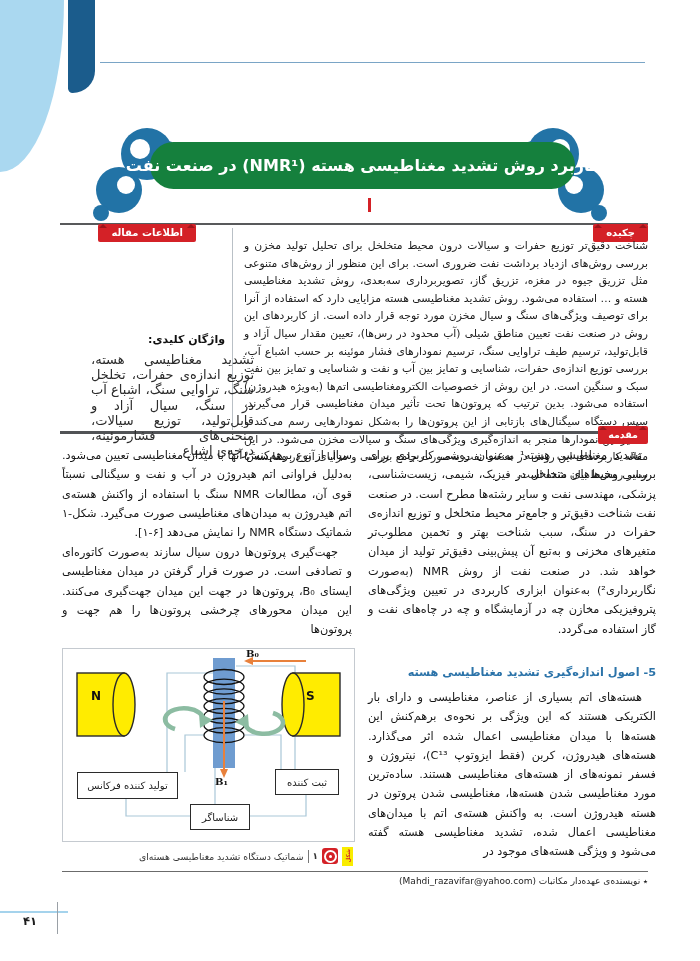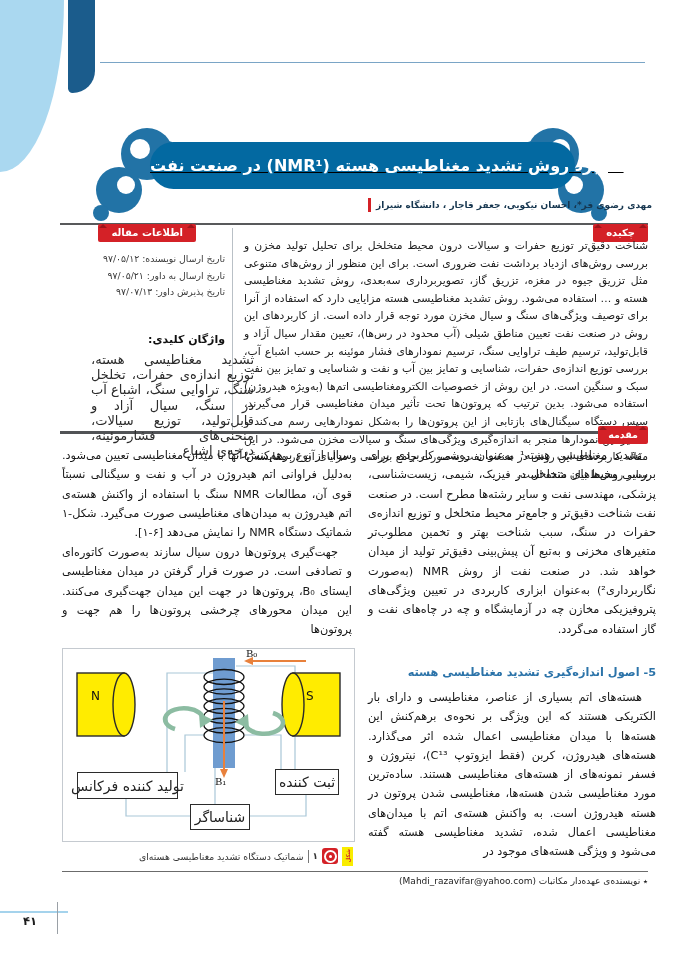--- a/index.html
+++ b/index.html
@@ -7,21 +7,21 @@
     position:relative;width:700px;height:961px;margin:0 auto;background:#ffffff;
     overflow:hidden;font-family:"DejaVu Sans",sans-serif;
   }
   
   .corner-light{position:absolute;left:0;top:0;width:64px;height:172px;background:#aad8f0;border-radius:0 0 100% 0;}
   .corner-dark{position:absolute;left:68px;top:0;width:27px;height:93px;background:#1b5c8c;border-radius:0 0 24px 5px;}
   
   .header-rule{position:absolute;left:100px;top:62px;width:545px;height:1px;background:#7aa5c6;}
   .journal-header{position:absolute;left:102px;top:68px;width:320px;font-size:8.5px;font-weight:bold;color:#24415f;direction:rtl;text-align:left;white-space:nowrap;}
   
-  .title-bar{position:absolute;left:150px;top:142px;width:425px;height:47px;background:#0369a1;border-radius:24px;display:flex;align-items:center;text-decoration:underline;}
+  .title-bar{position:absolute;left:150px;top:142px;width:425px;height:47px;background:#15803d;border-radius:24px;display:flex;align-items:center;justify-content:center;}
   .title-text{color:#fff;font-weight:bold;font-size:16px;direction:rtl;white-space:nowrap;}
   .ornament{position:absolute;width:85px;height:95px;top:127px;}
   .ornament.left{left:92px;}
   .ornament.right{left:523px;transform:scaleX(-1);}
   
   .authors-row{position:absolute;left:368px;top:197px;display:flex;align-items:center;height:15px;}
   .authors-bar{width:3px;height:14px;background:#d42127;margin-right:5px;}
   .authors-text{font-size:9px;font-weight:bold;color:#16364f;direction:rtl;white-space:nowrap;}
   
   .abs-top-rule{position:absolute;left:60px;top:223px;width:588px;height:2px;background:#58595b;}
@@ -43,26 +43,26 @@
   .body-par{direction:rtl;text-align:justify;font-size:11.3px;line-height:19.3px;color:#161616;position:absolute;}
   .indent{text-indent:14px;}
   .intro-par{left:368px;top:446px;width:288px;}
   .sec1-head{position:absolute;left:368px;top:666px;width:288px;direction:rtl;text-align:right;font-size:11.3px;font-weight:bold;color:#2b73a9;}
   .sec1-par{left:368px;top:688px;width:288px;}
   .left-p1{left:62px;top:446px;width:290px;}
   .left-p2{left:62px;top:543px;width:290px;}
   
   .figure-box{position:absolute;left:62px;top:648px;width:291px;height:192px;border:1px solid #c5cad0;background:#fff;}
   .figure-box svg{position:absolute;left:0;top:0;}
-  .fig-label{position:absolute;font-family:"DejaVu Serif",serif;font-weight:normal;color:#111;}
+  .fig-label{position:absolute;font-family:"DejaVu Serif",serif;font-weight:bold;color:#111;}
   .lab-b0{left:183px;top:-1px;font-size:10px;}
   .lab-b1{left:152px;top:127px;font-size:10px;text-align:center;}
   .lab-n{left:28px;top:40px;font-size:12px;font-family:"DejaVu Sans",sans-serif;}
   .lab-s{left:243px;top:40px;font-size:12px;font-family:"DejaVu Sans",sans-serif;}
-  .fig-box-node{position:absolute;border:1.3px solid #2b2b2b;background:#fff;display:flex;align-items:center;justify-content:center;font-size:14px;color:#222;direction:rtl;white-space:nowrap;}
+  .fig-box-node{position:absolute;border:1.3px solid #2b2b2b;background:#fff;display:flex;align-items:center;justify-content:center;font-size:10px;color:#222;direction:rtl;white-space:nowrap;}
   .node-generator{left:14px;top:123px;width:99px;height:25px;}
   .node-recorder{left:212px;top:120px;width:62px;height:24px;}
   .node-detector{left:127px;top:155px;width:58px;height:24px;}
   
   .caption-row{position:absolute;left:62px;top:846px;width:291px;height:20px;display:flex;direction:rtl;align-items:center;gap:4px;}
   .fig-tag{width:11px;height:19px;background:#f9ec00;display:flex;align-items:center;justify-content:center;flex:0 0 auto;}
   .fig-tag span{writing-mode:vertical-rl;transform:rotate(180deg);font-size:5.5px;color:#d4212a;font-weight:bold;}
   .fig-marker{width:16px;height:16px;background:#d42127;border-radius:3px;display:flex;align-items:center;justify-content:center;flex:0 0 auto;}
   .fig-marker .ring{width:9px;height:9px;border:2px solid #fff;border-radius:50%;display:flex;align-items:center;justify-content:center;}
   .fig-marker .dot{width:3px;height:3px;background:#fff;border-radius:50%;}
@@ -102,35 +102,29 @@
     <circle cx="27" cy="63" r="23" fill="#2273a6"></circle>
     <circle cx="34" cy="58" r="9" fill="#ffffff"></circle>
     <circle cx="9" cy="86" r="8" fill="#2273a6"></circle>
   </svg>
   <div class="title-bar">
     <div class="title-text">کاربرد روش تشدید مغناطیسی هسته (NMR¹) در صنعت نفت</div>
   </div>
 
   <div class="authors-row">
     <div class="authors-bar"></div>
-    <div class="authors-text">مهدی رضوی فر*، احسان نیکویی، جعفر قاجار ، دانشگاه شیراز</div>
   </div>
 
   <div class="abs-top-rule"></div>
   <div class="col-divider"></div>
   <div class="abs-bottom-rule"></div>
 
   <div class="ribbon" style="right:52px;top:224px;">چکیده</div>
   <div class="ribbon" style="right:504px;top:224px;">اطلاعات مقاله</div>
 
-  <div class="info-dates">
-    <div>تاریخ ارسال نویسنده: ۹۷/۰۵/۱۲</div>
-    <div>تاریخ ارسال به داور: ۹۷/۰۵/۲۱</div>
-    <div>تاریخ پذیرش داور: ۹۷/۰۷/۱۳</div>
-  </div>
   <div class="kw-label">واژگان کلیدی:</div>
   <div class="kw-text">تشدید مغناطیسی هسته، توزیع اندازه‌ی حفرات، تخلخل سنگ، تراوایی سنگ، اشباع آب در سنگ، سیال آزاد و قابل‌تولید، توزیع سیالات، منحنی‌های فشارموئینه، درجه‌ی اشباع</div>
 
   <div class="abstract-text">شناخت دقیق‌تر توزیع حفرات و سیالات درون محیط متخلخل برای تحلیل تولید مخزن و بررسی روش‌های ازدیاد برداشت نفت ضروری است. برای این منظور از روش‌های متنوعی مثل تزریق جیوه در مغزه، تزریق گاز، تصویربرداری سه‌بعدی، روش تشدید مغناطیسی هسته و … استفاده می‌شود. روش تشدید مغناطیسی هسته مزایایی دارد که استفاده از آنرا برای توصیف ویژگی‌های سنگ و سیال مخزن مورد توجه قرار داده است. از کاربردهای این روش در صنعت نفت تعیین مناطق شیلی (آب محدود در رس‌ها)، تعیین مقدار سیال آزاد و قابل‌تولید، ترسیم طیف تراوایی سنگ، ترسیم نمودارهای فشار موئینه بر حسب اشباع آب، بررسی توزیع اندازه‌ی حفرات، شناسایی و تمایز بین آب و نفت و شناسایی و تمایز بین نفت سبک و سنگین است. در این روش از خصوصیات الکترومغناطیسی اتم‌ها (به‌ویژه هیدروژن) استفاده می‌شود. بدین ترتیب که پروتون‌ها تحت تأثیر میدان مغناطیسی قرار می‌گیرند، سپس دستگاه سیگنال‌های بازتابی از این پروتون‌ها را به‌شکل نمودارهایی رسم می‌کند و تفسیر این نمودارها منجر به اندازه‌گیری ویژگی‌های سنگ و سیالات مخزن می‌شود. در این مقاله کاربردهای این روش در صنعت نفت به‌صورت جامع بررسی و مزایای آن در مقایسه با سایر روش‌ها بیان شده است.</div>
 
   <div class="ribbon small" style="right:52px;top:426px;text-align:right;">مقدمه</div>
   <div class="body-par intro-par indent">تشدید مغناطیسی هسته¹ به‌عنوان روشی کاربردی برای بررسی محیط‌های متخلخل در فیزیک، شیمی، زیست‌شناسی، پزشکی، مهندسی نفت و سایر رشته‌ها مطرح است. در صنعت نفت شناخت دقیق‌تر و جامع‌تر محیط متخلخل و توزیع اندازه‌ی حفرات در سنگ، سبب شناخت بهتر و تخمین مطلوب‌تر متغیرهای مخزنی و به‌تبع آن پیش‌بینی دقیق‌تر تولید از میدان خواهد شد. در صنعت نفت از روش NMR (به‌صورت نگاربرداری²) به‌عنوان ابزاری کاربردی در تعیین ویژگی‌های پتروفیزیکی مخازن چه در آزمایشگاه و چه در چاه‌های نفت و گاز استفاده می‌گردد.</div>
   <div class="sec1-head">5- اصول اندازه‌گیری تشدید مغناطیسی هسته</div>
   <div class="body-par sec1-par indent">هسته‌های اتم بسیاری از عناصر، مغناطیسی و دارای بار الکتریکی هستند که این ویژگی بر نحوه‌ی برهم‌کنش این هسته‌ها با میدان مغناطیسی اعمال شده اثر می‌گذارد. هسته‌های هیدروژن، کربن (فقط ایزوتوپ C¹³)، نیتروژن و فسفر نمونه‌های از هسته‌های مغناطیسی هستند. ساده‌ترین مورد مغناطیسی شدن هسته‌ها، مغناطیسی شدن پروتون در هسته هیدروژن است. به واکنش هسته‌ی اتم با میدان‌های مغناطیسی اعمال شده، تشدید مغناطیسی هسته گفته می‌شود و ویژگی هسته‌های موجود در</div>
 

